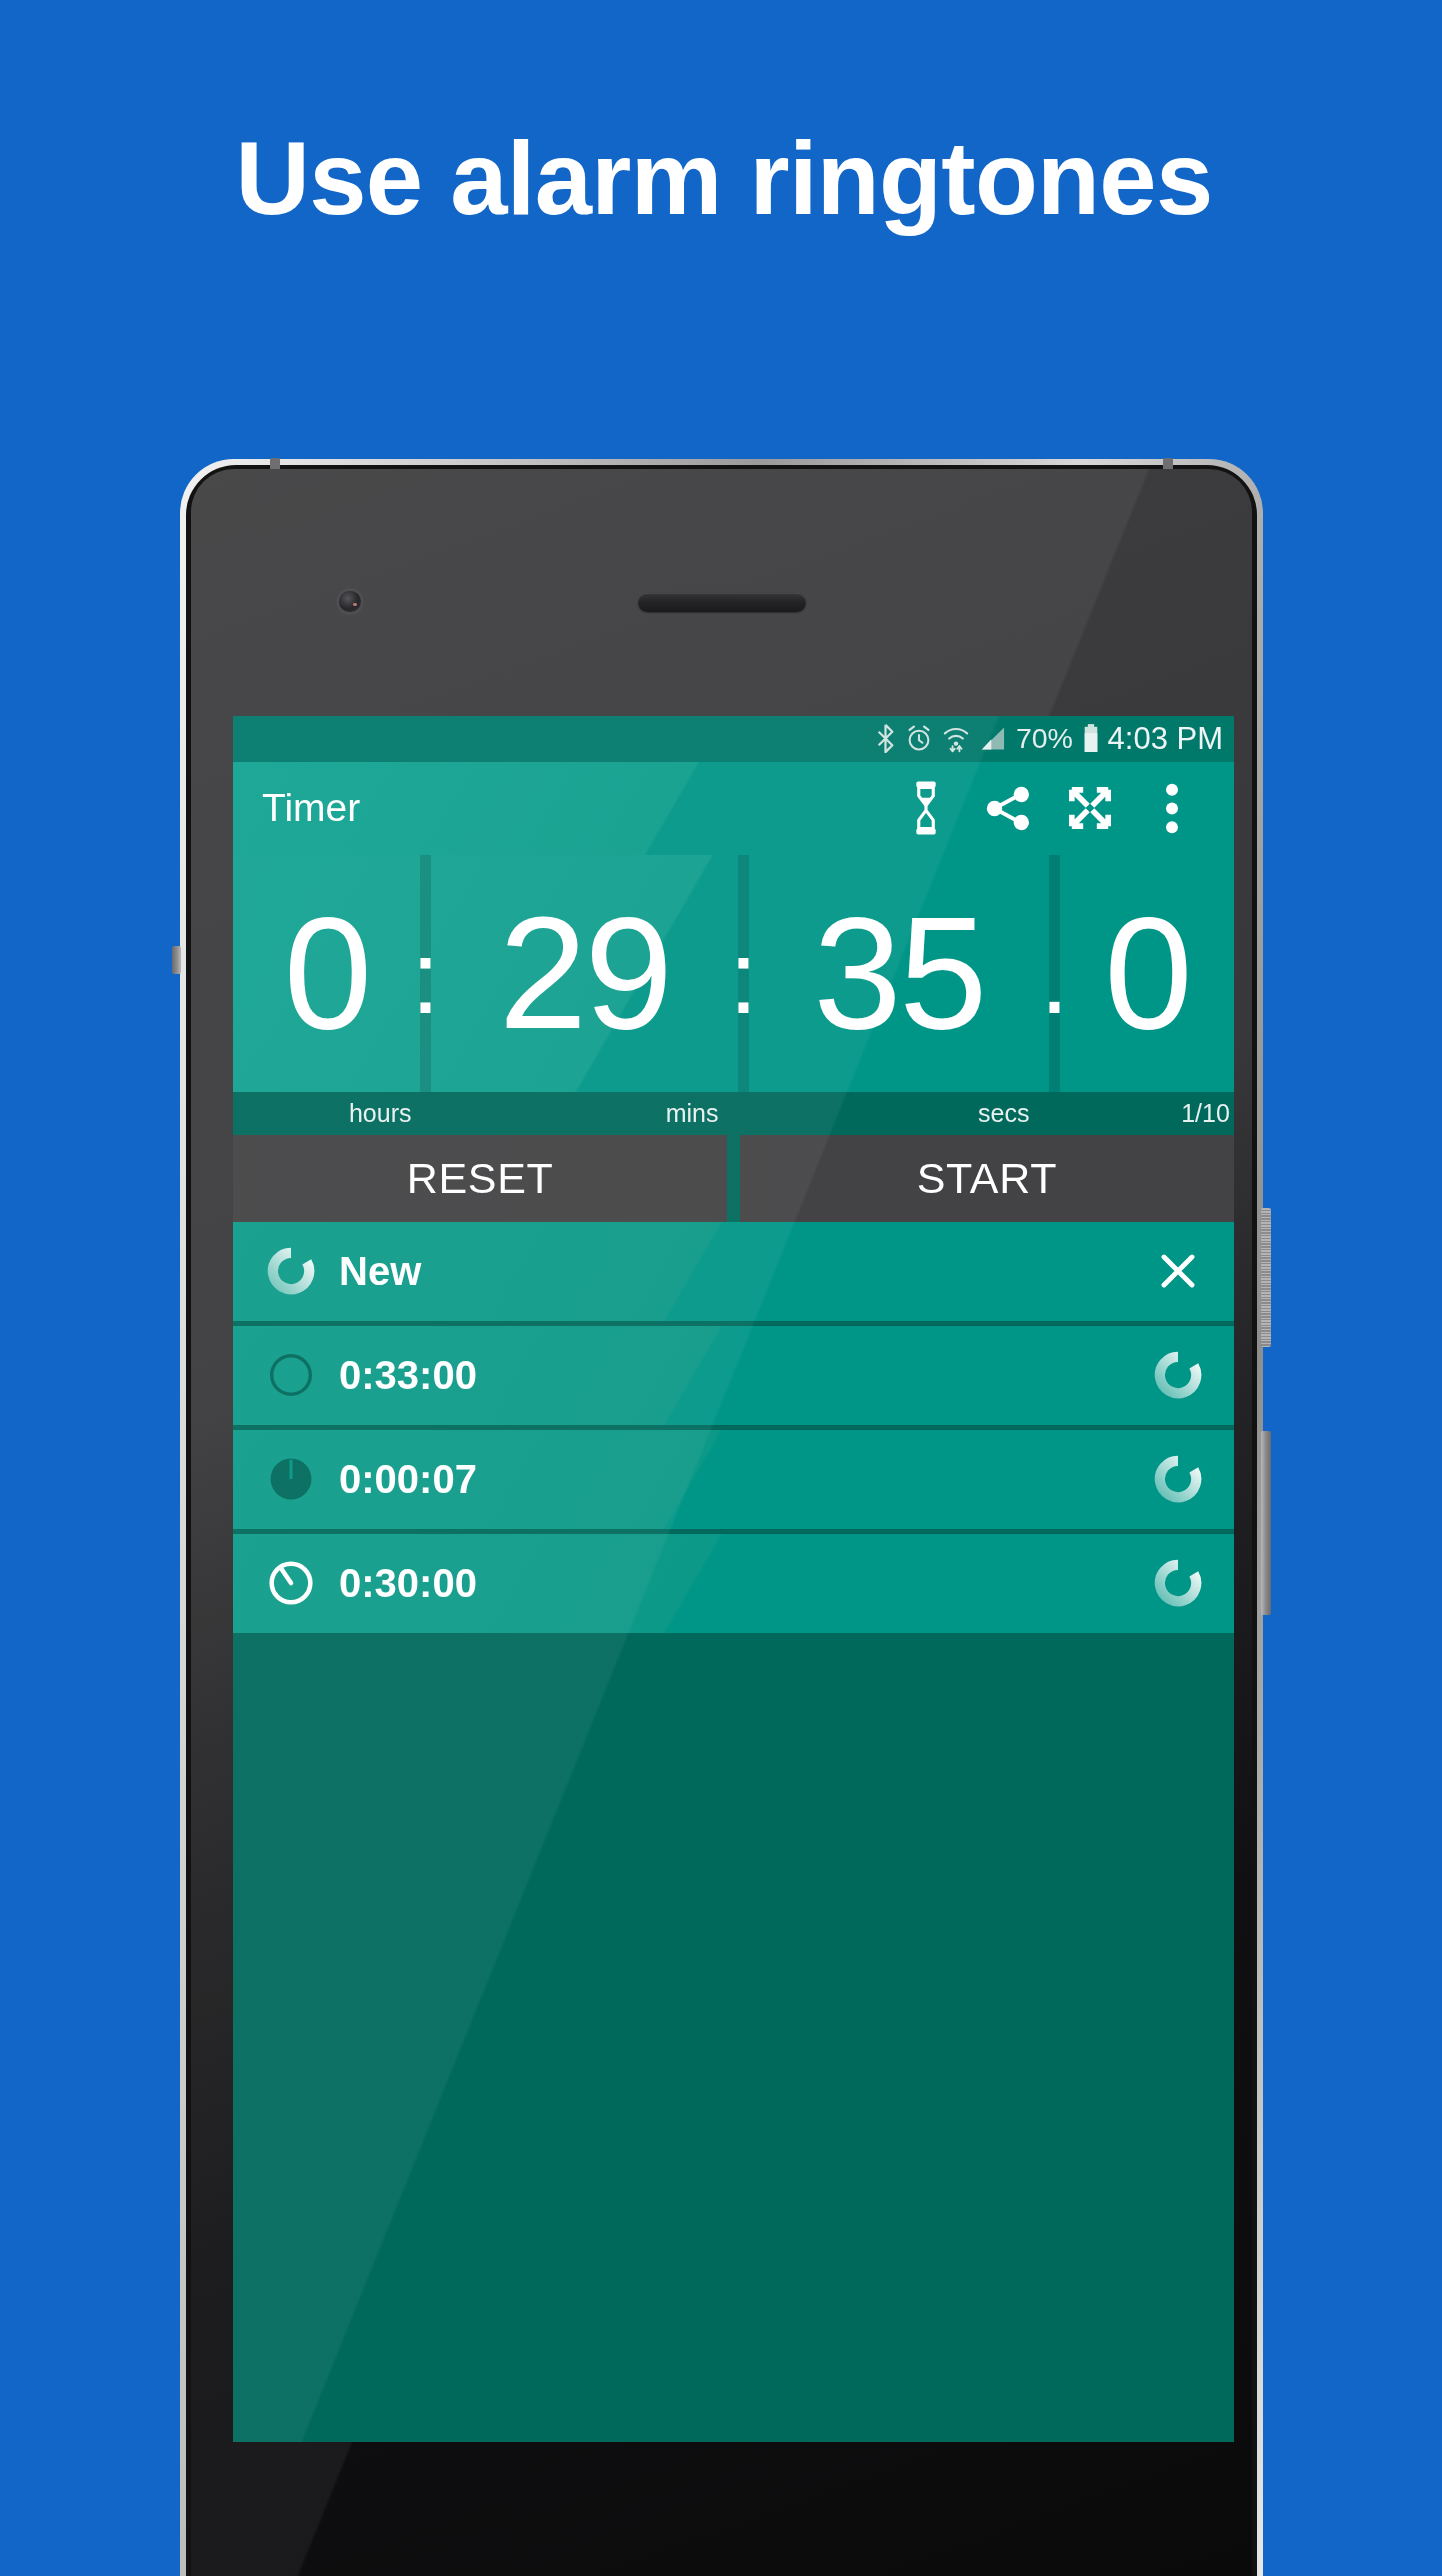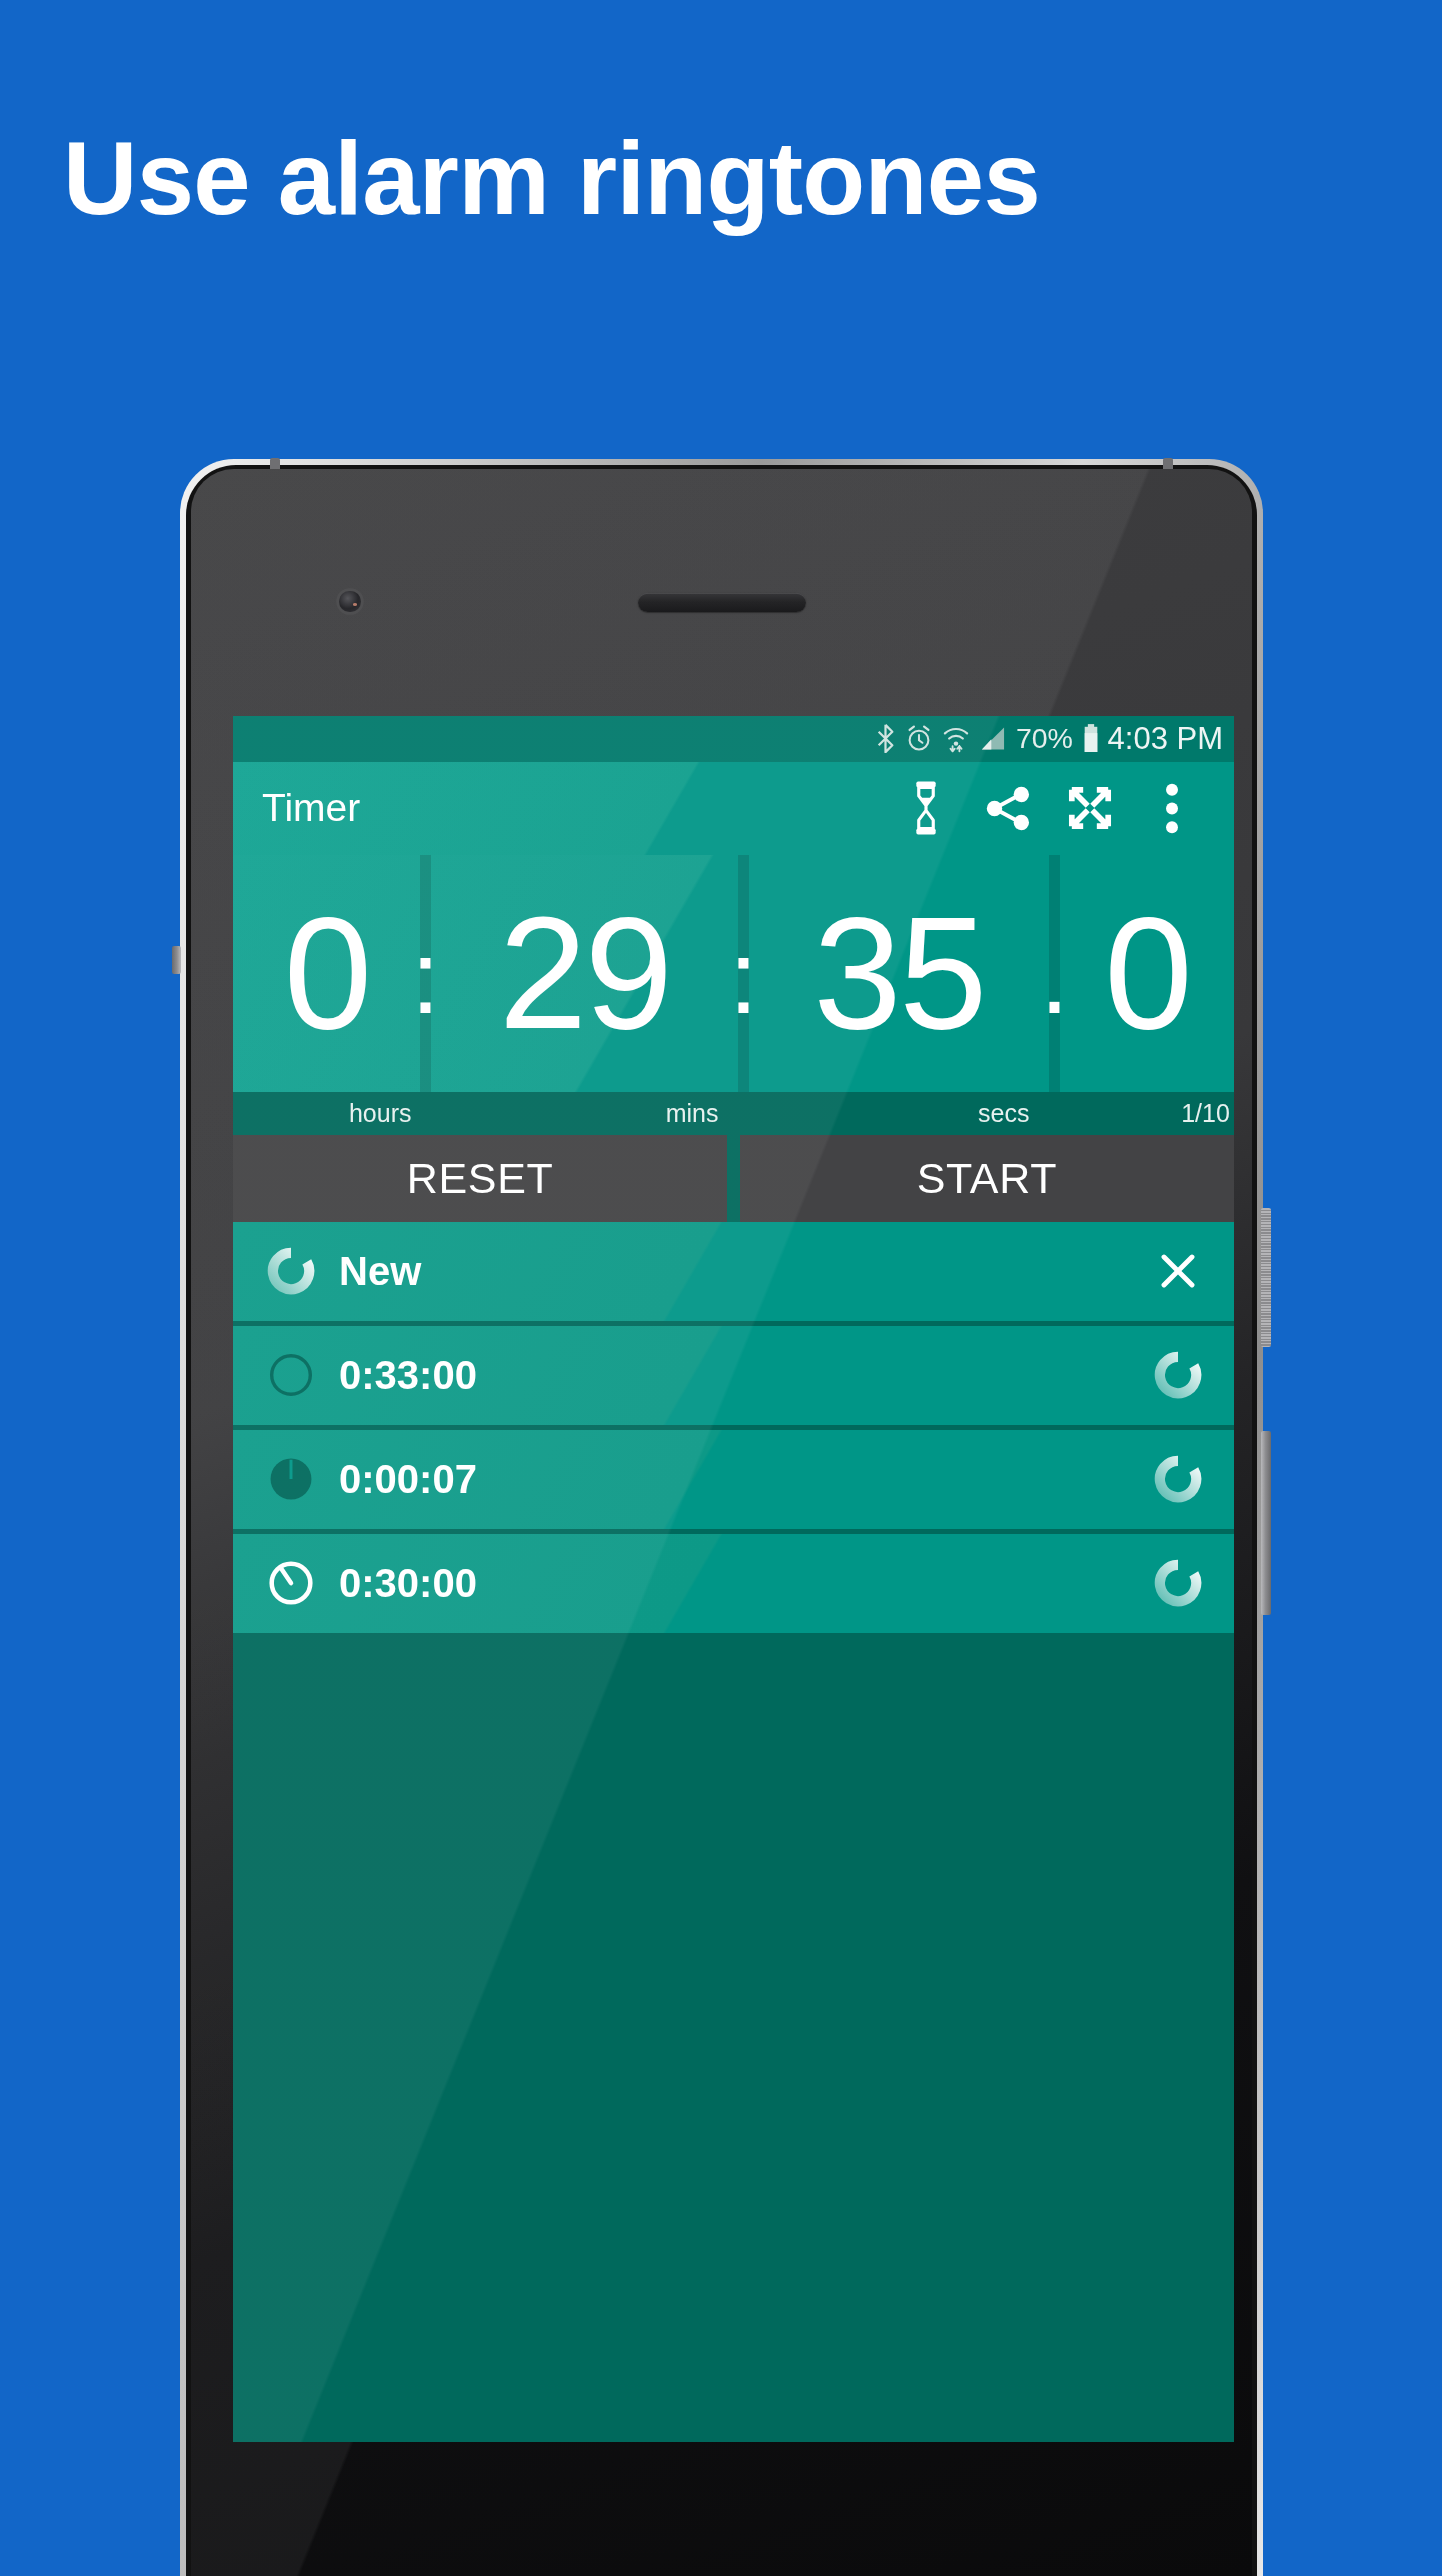--- a/index.html
+++ b/index.html
@@ -14,20 +14,21 @@
   .headline {
     position:absolute;
     left:63px; top:127px;
     width:1322px;
     font-size:103px;
     font-weight:bold;
     color:#ffffff;
     letter-spacing:-0.7px;
     line-height:1.0;
     white-space:nowrap;
+    text-align:center;
   }
 
   
   .phone {
     position:absolute;
     left:180px; top:459px;
     width:1083px; height:2117px;
   }
   .phone-chrome {
     position:absolute; inset:0;

